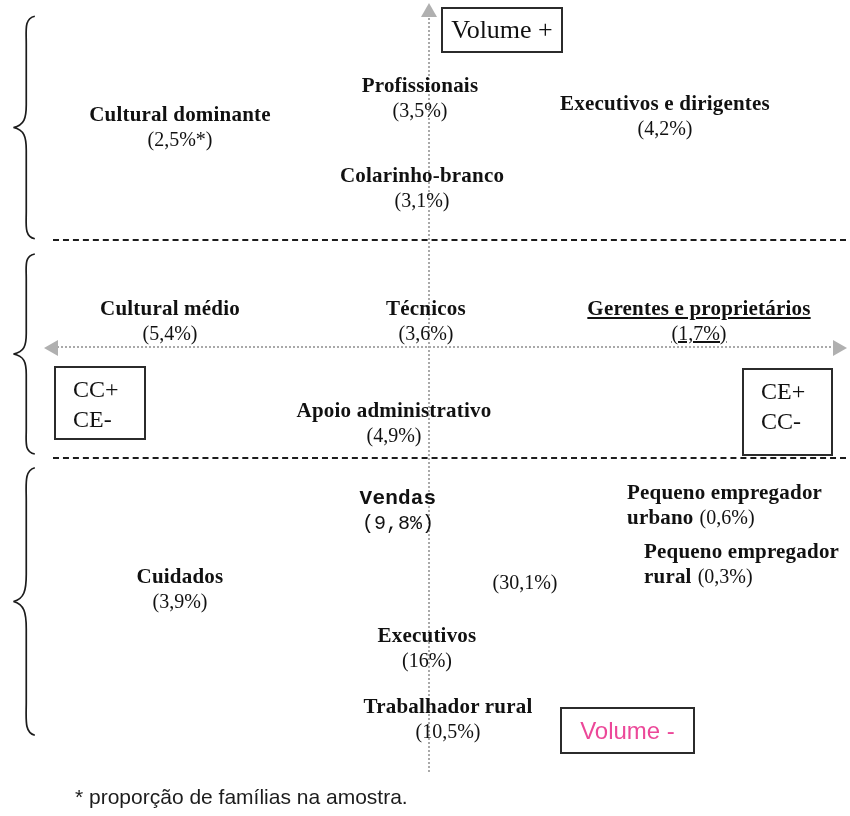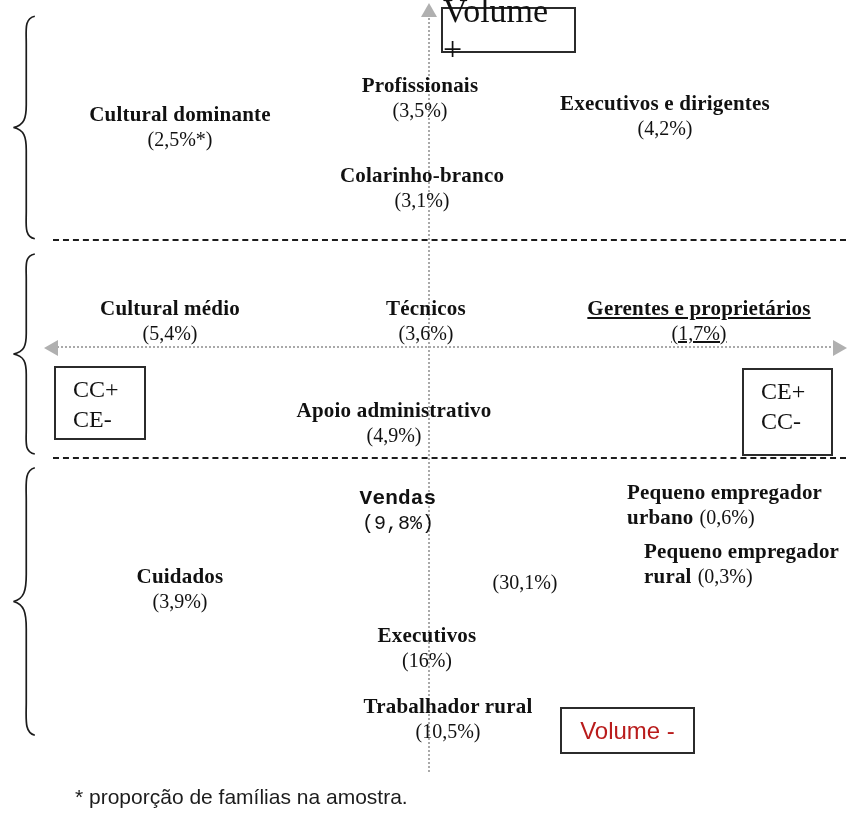--- a/index.html
+++ b/index.html
@@ -15,24 +15,24 @@
   .arrow-left{left:44px;top:340px;border-top:8px solid transparent;border-bottom:8px solid transparent;border-right:14px solid #b0b0b0;}
   .arrow-right{left:833px;top:340px;border-top:8px solid transparent;border-bottom:8px solid transparent;border-left:14px solid #b0b0b0;}
   
   .dash{position:absolute;left:53px;width:793px;height:0;border-top:2.5px dashed #1c1c1c;}
   .dash1{top:239px;}
   .dash2{top:457px;}
   
   .brace{position:absolute;left:6px;width:32px;}
   
   .bx{position:absolute;border:2px solid #2b2b2b;background:#fff;box-sizing:border-box;}
-  .bx-volplus{left:441px;top:7px;width:135px;height:46px;display:flex;align-items:center;justify-content:center;
-    font-size:34px;font-family:"Liberation Serif",serif;}
+  .bx-volplus{left:441px;top:7px;width:122px;height:46px;display:flex;align-items:center;justify-content:center;
+    font-size:26px;font-family:"Liberation Serif",serif;}
   .bx-volminus{left:560px;top:707px;width:135px;height:47px;display:flex;align-items:center;justify-content:center;
-    font-size:24px;font-family:"Liberation Sans",sans-serif;color:#b91c1c;}
+    font-size:24px;font-family:"Liberation Sans",sans-serif;color:#ec4899;}
   .bx-cap{font-size:24px;line-height:30px;padding:6px 0 3px 17px;font-family:"Liberation Serif",serif;}
   .bx-cc{left:54px;top:366px;width:92px;height:74px;}
   .bx-ce{left:742px;top:368px;width:91px;height:88px;}
   
   .node{position:absolute;text-align:center;white-space:nowrap;}
   .center{transform:translateX(-50%);}
   .leftalign{text-align:left;transform:none;}
   .nname{font-weight:bold;font-size:21px;line-height:25px;letter-spacing:0.2px;}
   .npct{font-weight:normal;font-size:20px;line-height:25px;}
   .npct-inline{font-weight:normal;font-size:20px;margin-left:6px;text-align:right;}

